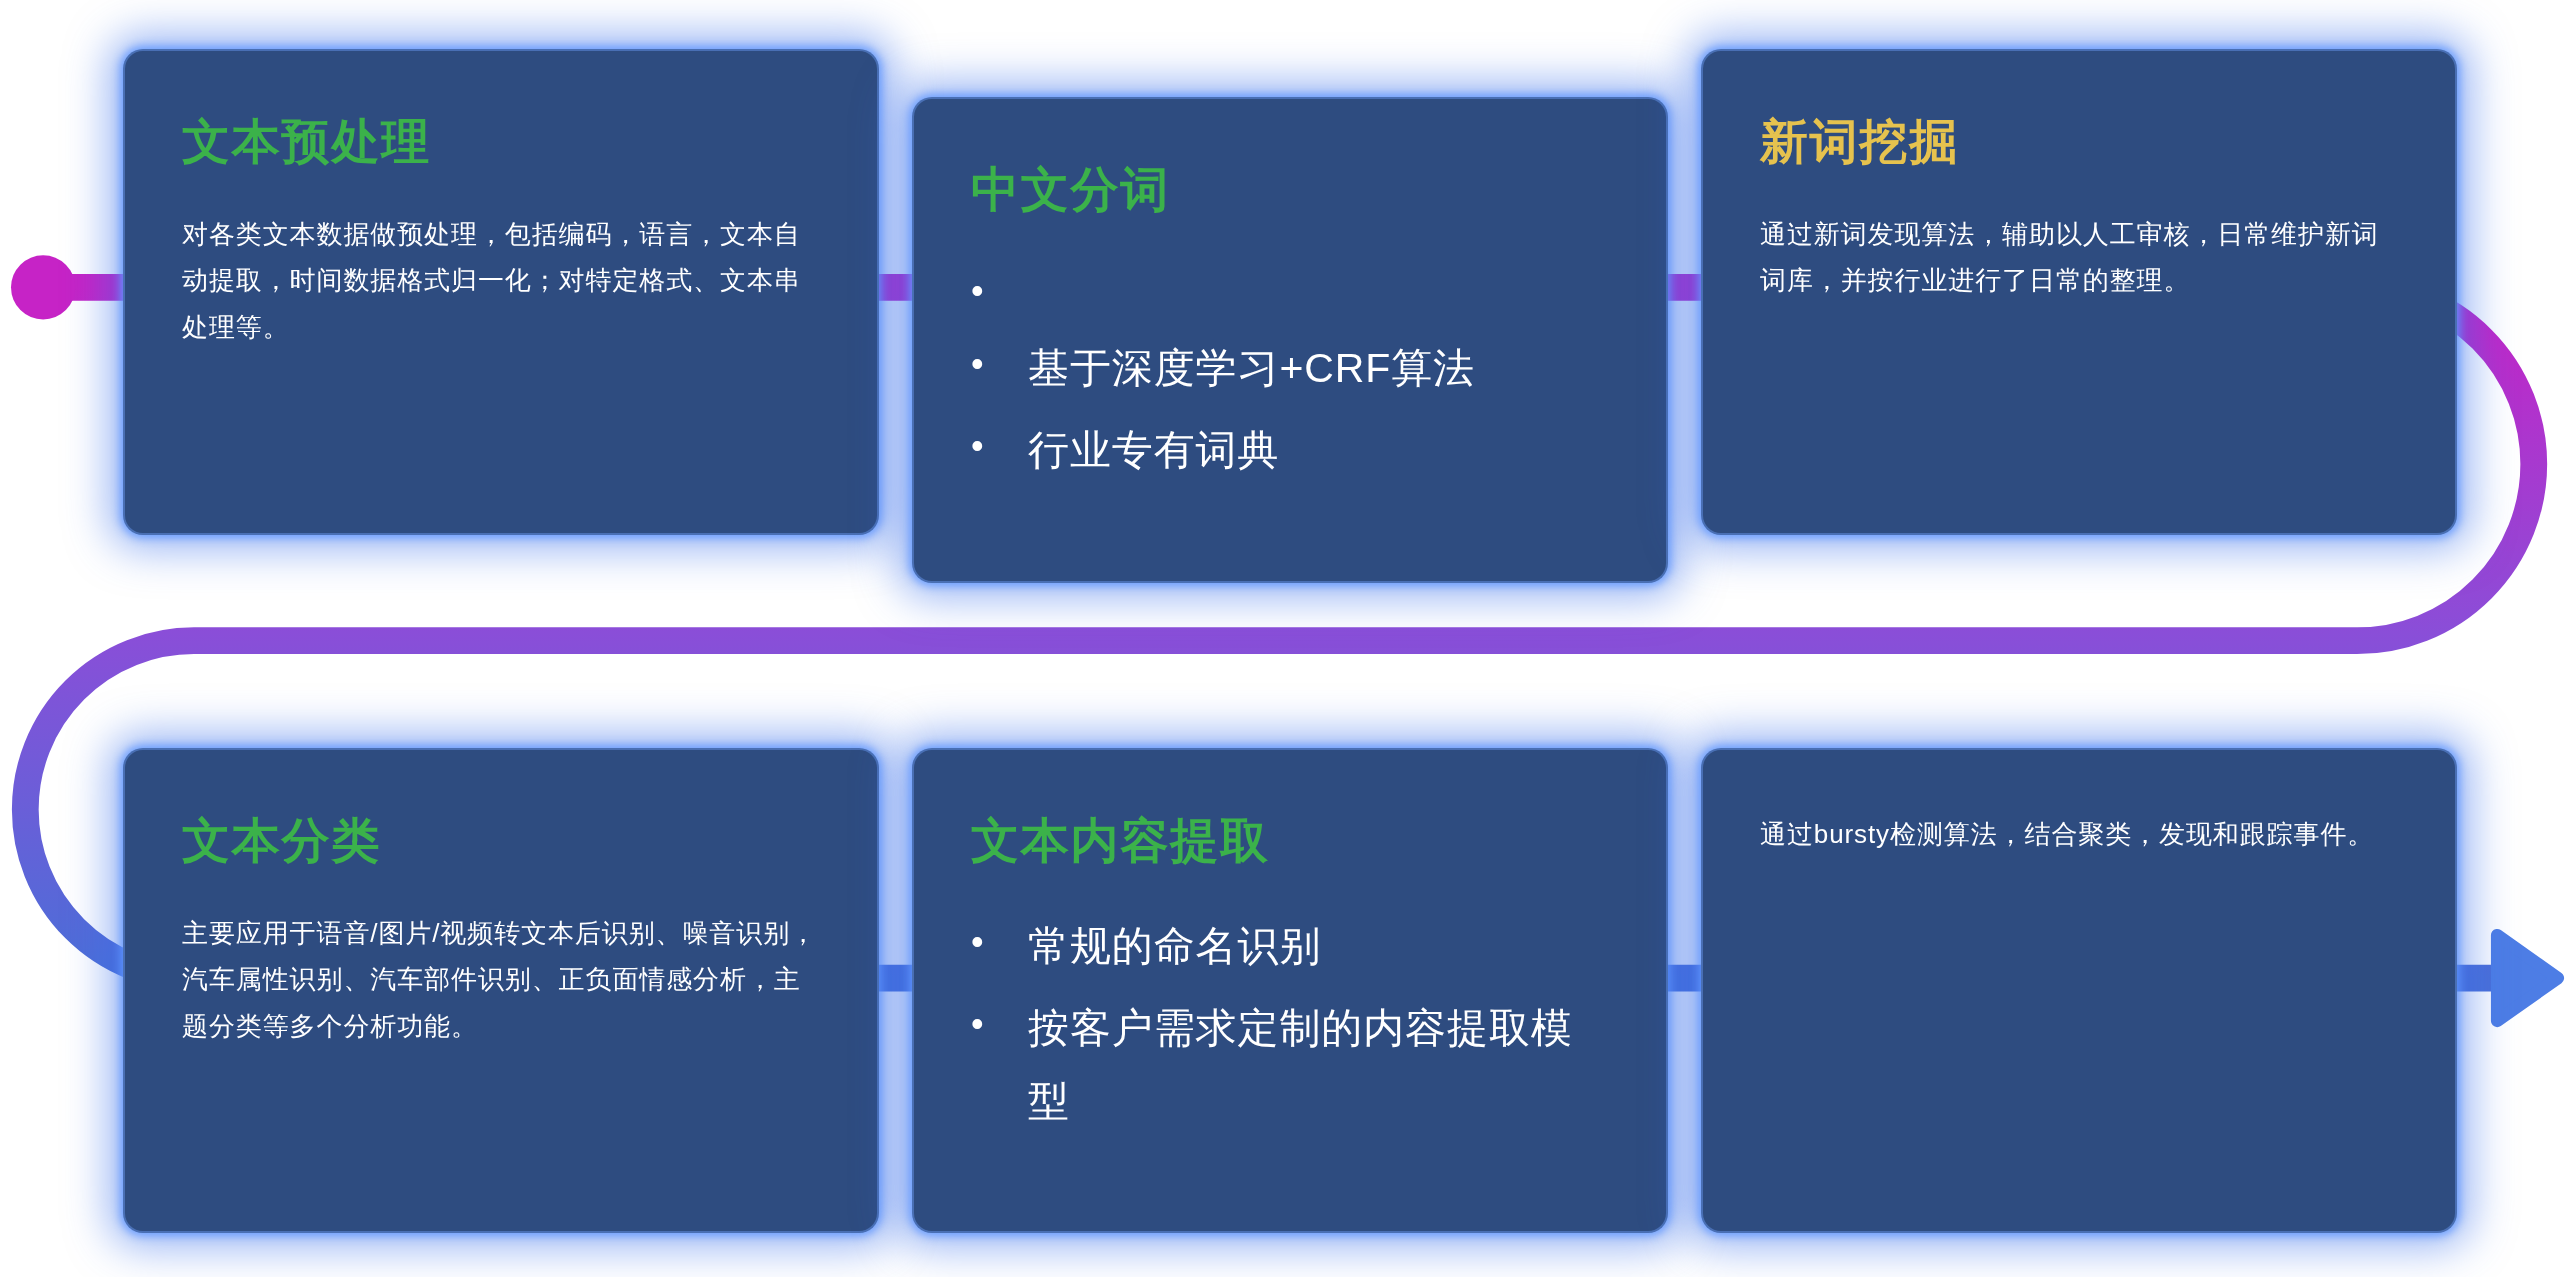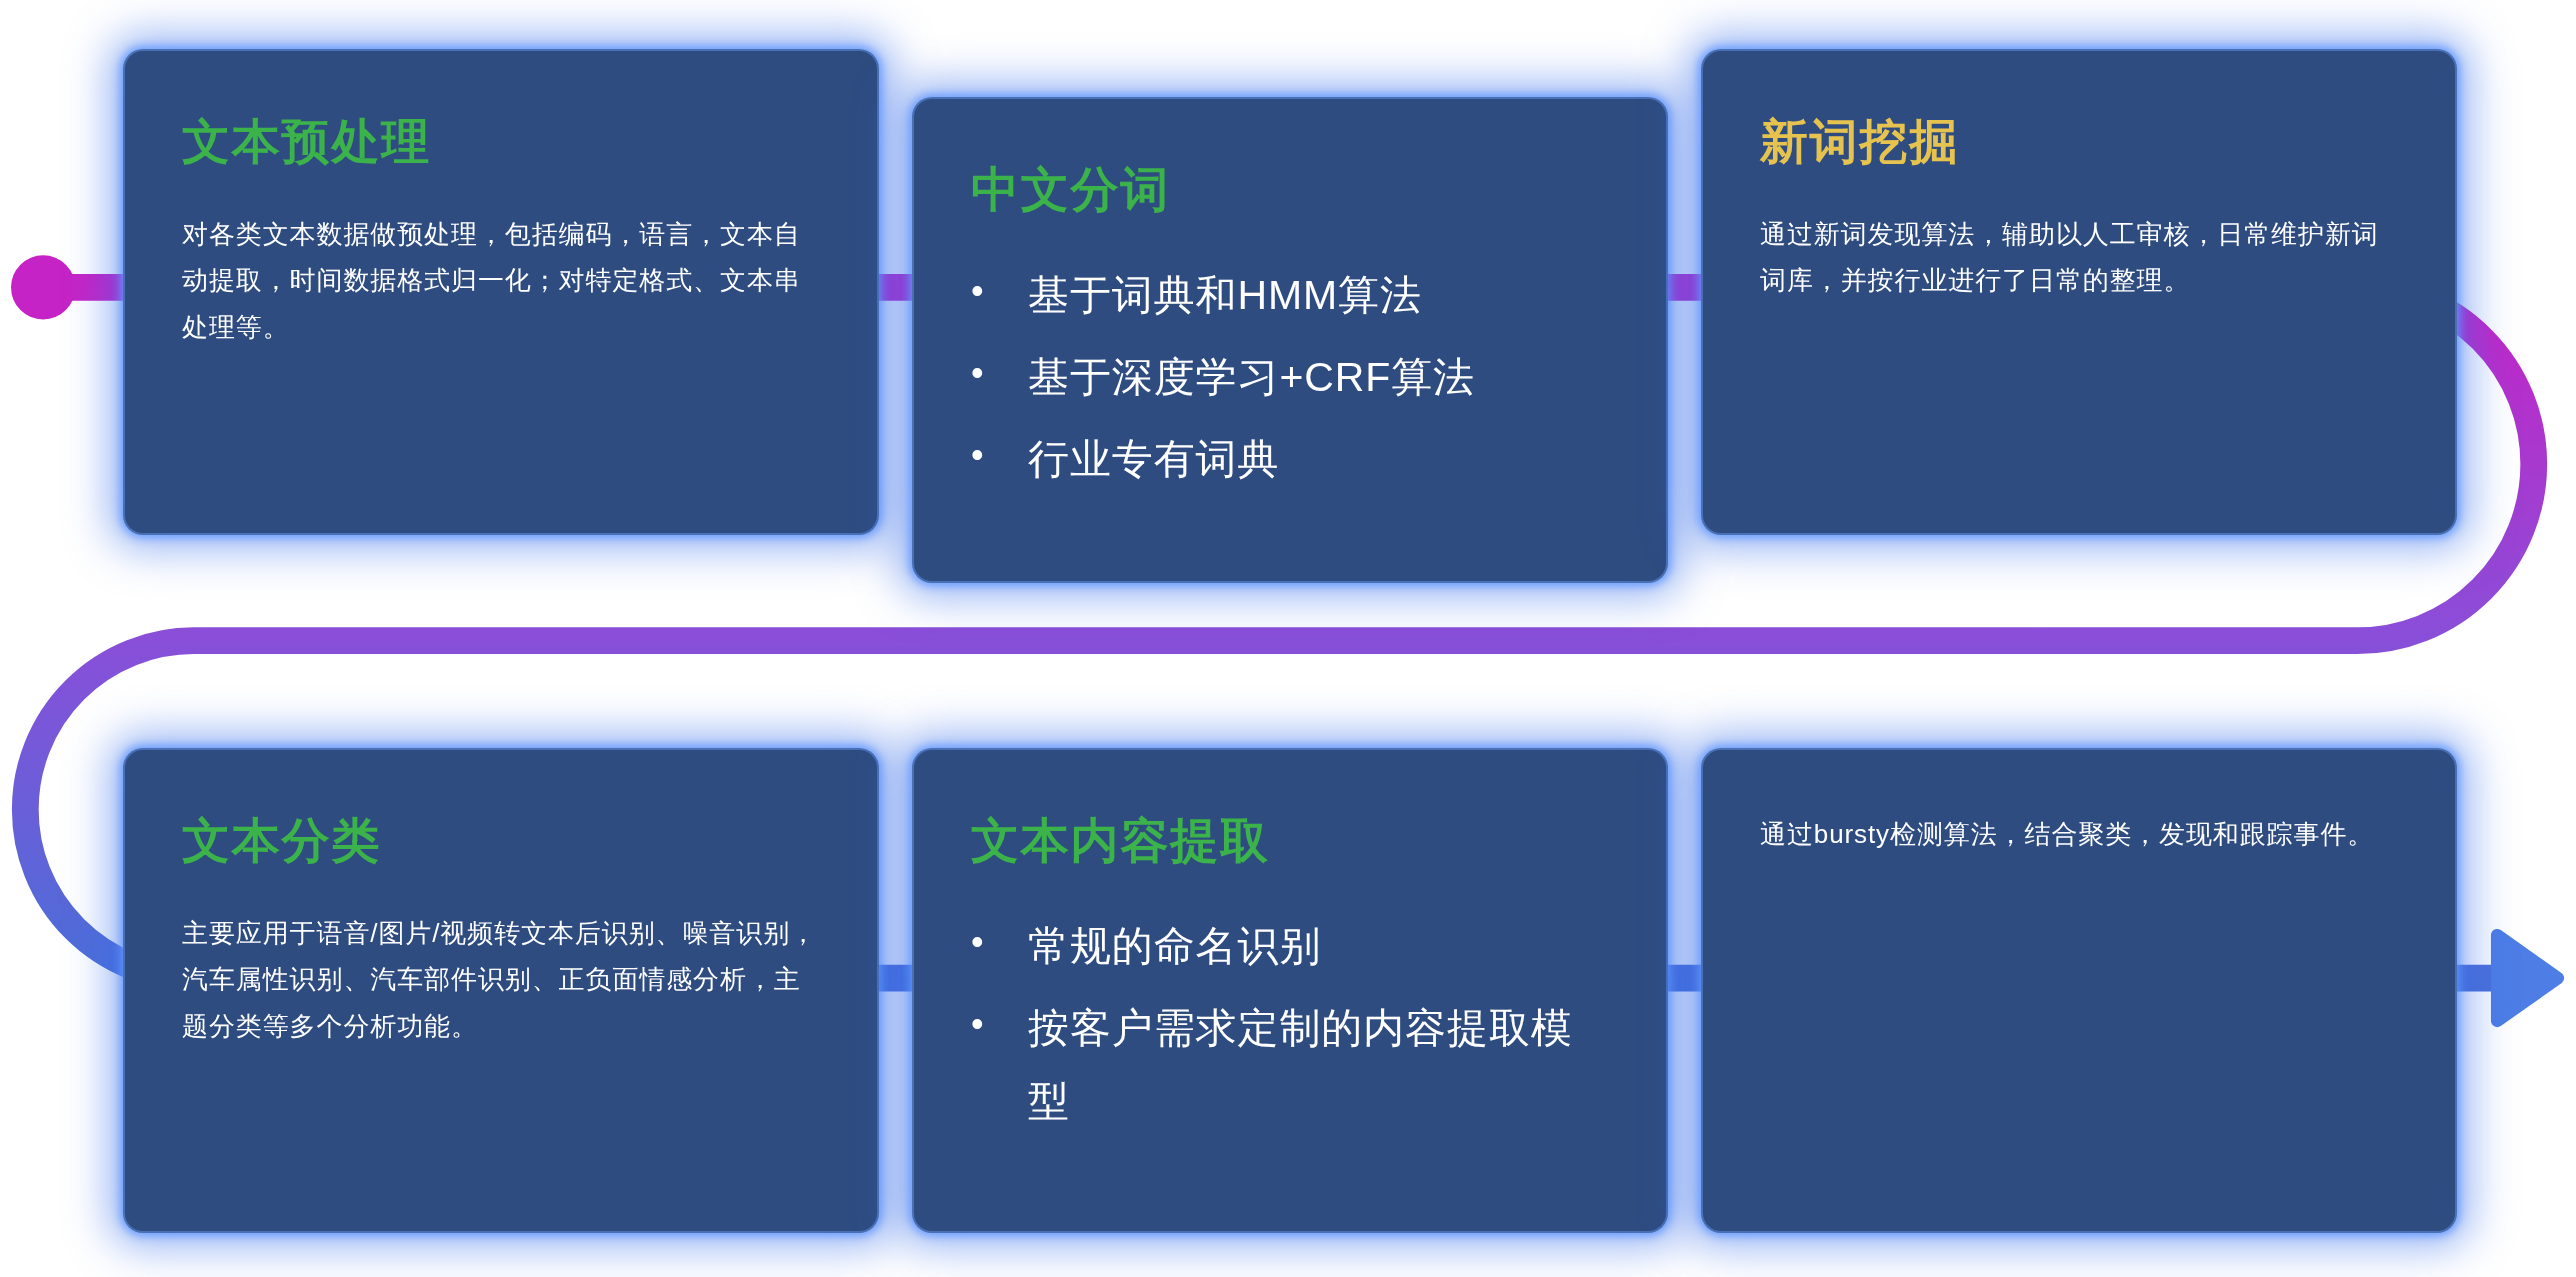--- a/index.html
+++ b/index.html
@@ -100,21 +100,20 @@
   <section class="card pos-1">
     <h3 class="card-title" style="color: rgb(59, 178, 74);">文本预处理</h3>
     <p class="card-body">对各类文本数据做预处理，包括编码，语言，文本自动提取，时间数据格式归一化；对特定格式、文本串处理等。</p>
   </section>
 
   <section class="card pos-2">
     <h3 class="card-title" style="color: rgb(59, 178, 74);">中文分词</h3>
     <ul class="bullet-list">
       <li class="bullet-item">
         <span class="bullet">•</span>
-        <span class="bullet-text">基于词典和HMM算法</span>
       </li>
       <li class="bullet-item">
         <span class="bullet">•</span>
         <span class="bullet-text">基于深度学习+CRF算法</span>
       </li>
       <li class="bullet-item">
         <span class="bullet">•</span>
         <span class="bullet-text">行业专有词典</span>
       </li>
     </ul>

